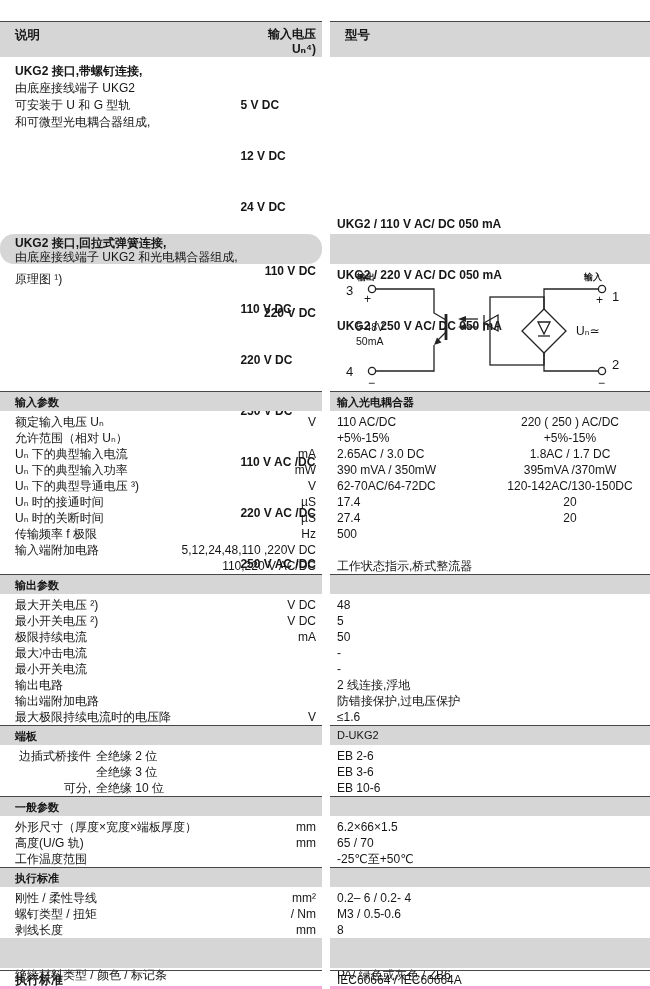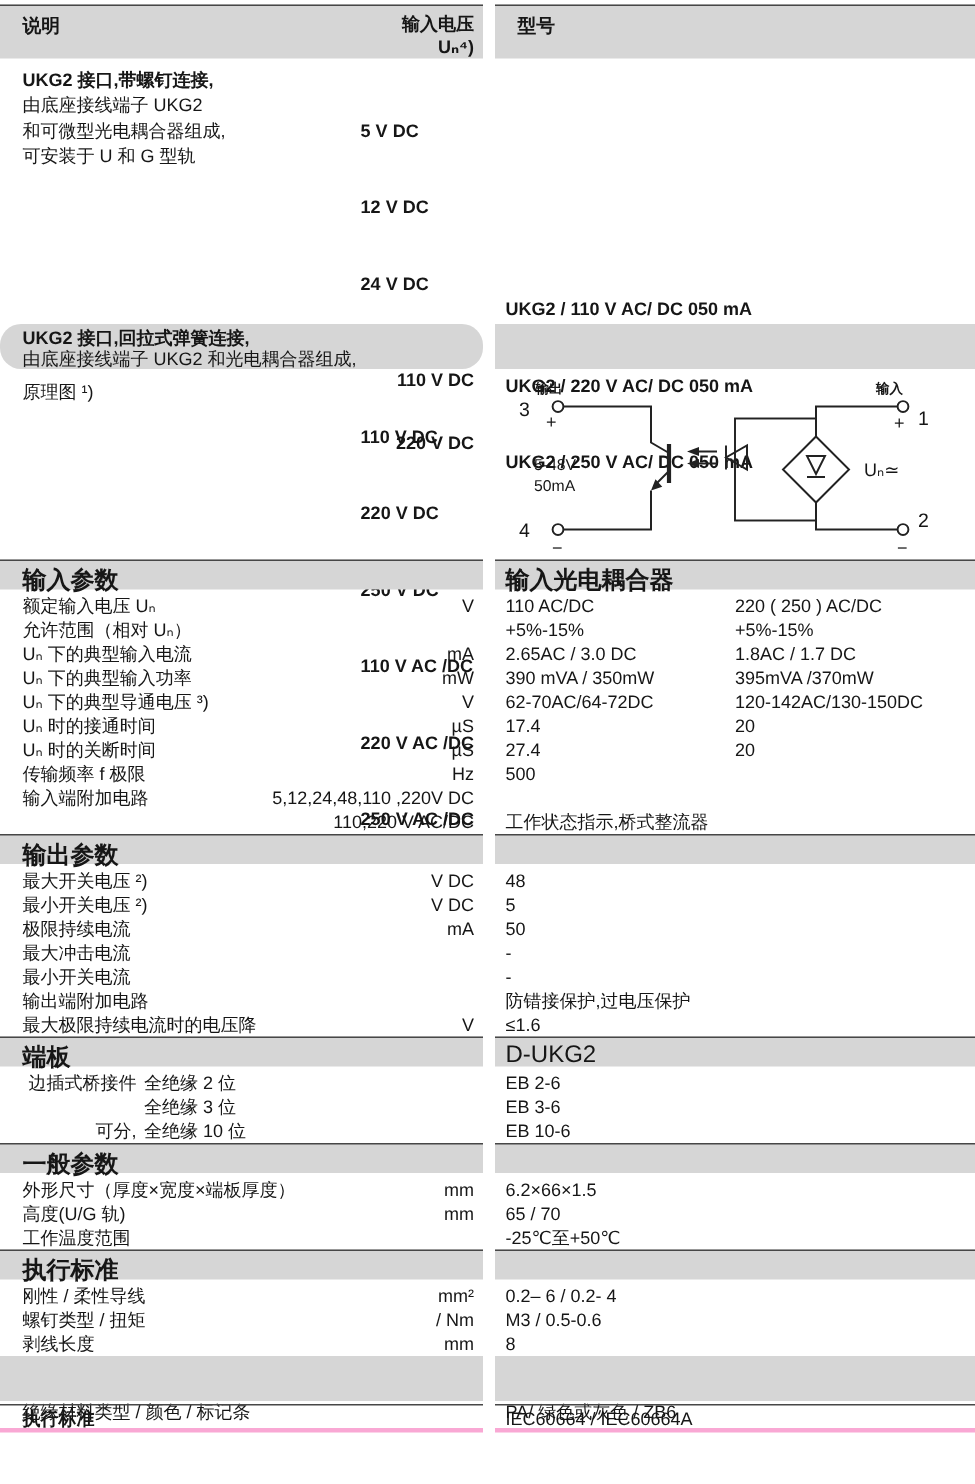--- a/index.html
+++ b/index.html
@@ -1,19 +1,19 @@
 <!DOCTYPE html>
 <html><head>
 <meta charset="utf-8">
 <style>
   html,body{margin:0;padding:0;background:#fff;}
   body{width:650px;height:989px;overflow:hidden;
        font-family:"Liberation Sans","DejaVu Sans",sans-serif;
        font-size:12px;color:#161616;}
-  .page{position:relative;width:650px;height:702px;padding-top:3px;box-sizing:border-box;}
+  .page{position:relative;width:650px;height:702px;padding-top:21px;box-sizing:border-box;}
   .hrow{display:flex;}
   .lcol{width:322px;box-sizing:border-box;flex-shrink:0;}
   .rcol{flex:1;margin-left:8px;box-sizing:border-box;}
   .band{background:#d6d6d6;}
   .rule-top{border-top:1px solid #474747;}
   .b{font-weight:bold;}
 
   
   .hdr-band{height:36px;padding:5px 6px 0 15px;display:flex;justify-content:space-between;}
   .hdr-band .title{font-weight:bold;font-size:12.5px;}
@@ -36,33 +36,33 @@
   .schem-row{margin-top:5px;height:122px;}
   .schem-label{padding:2px 0 0 15px;}
   .diagram svg{display:block;}
   .wire{fill:none;stroke:#222;stroke-width:1.3;}
   .wire-thick{fill:none;stroke:#222;stroke-width:2.8;}
   .term{fill:#fff;stroke:#222;stroke-width:1.3;}
   .fillb{fill:#222;stroke:none;}
   .dtext{fill:#161616;}
 
   
-  .sec-hd{height:20px;padding:3px 6px 0 15px;box-sizing:border-box;font-size:16px;}
+  .sec-hd{height:20px;padding:3px 6px 0 15px;box-sizing:border-box;font-size:11px;}
   .sec-hd.rcol{padding-left:7px;}
   .sec-hrow{margin-bottom:3px;}
   .rh-normal span{font-weight:normal;}
   .prow{height:16px;line-height:16px;}
   .rl{display:flex;padding-left:15px;}
   .lbl{flex:1;white-space:pre;overflow:hidden;}
   .lbl-a{width:76px;text-align:right;white-space:pre;}
   .lbl-b{flex:1;margin-left:5px;white-space:pre;}
   .unit{text-align:right;padding-right:6px;white-space:pre;}
   .rr{display:flex;padding-left:7px;}
   .v1{width:153px;white-space:pre;overflow:visible;}
-  .v2{flex:1;white-space:pre;}
+  .v2{flex:1;white-space:pre;text-align:center;}
 
   
   .ins-col{height:30px;padding:1px 0 0 15px;line-height:14.5px;box-sizing:border-box;font-weight:normal;white-space:pre;}
   .ins-col.rcol{padding-left:7px;font-weight:normal;}
 
   
   .std-row{margin-top:2px;}
   .std-col{height:19px;line-height:16px;padding-top:1px;box-sizing:border-box;
            border-top:1px solid #474747;border-bottom:3px solid #f9a8d4;}
   .std-col.lcol{padding-left:15px;}
@@ -84,22 +84,22 @@
     <div class="rcol band rule-top hdr-band">
       <span class="title">型号</span>
     </div>
   </div>
 
   <div class="hrow desc-sec">
     <div class="lcol desc-left">
       <div class="desc-lines" style="padding-left:15px">
         <div class="b">UKG2 接口,带螺钉连接,</div>
         <div>由底座接线端子 UKG2</div>
+        <div>可安装于 U 和 G 型轨</div>
         <div>和可微型光电耦合器组成,</div>
-        <div>可安装于 U 和 G 型轨</div>
       </div>
       <div class="volt-list">
         <div>5 V DC</div>
         <div>12 V DC</div>
         <div>24 V DC</div>
         <div>48 V DC</div>
         <div>110 V DC</div>
         <div>220 V DC</div>
         <div>250 V DC</div>
         <div>110 V AC /DC</div>
@@ -340,20 +340,30 @@
             <span class="lbl">最小开关电流</span>
             <span class="unit"></span>
           </div>
           <div class="rcol rr">
             <span class="v1">-</span>
             <span class="v2"></span>
           </div>
         </div>
         <div class="hrow prow">
           <div class="lcol rl">
+            <span class="lbl">输出电路</span>
+            <span class="unit"></span>
+          </div>
+          <div class="rcol rr">
+            <span class="v1">2 线连接,浮地</span>
+            <span class="v2"></span>
+          </div>
+        </div>
+        <div class="hrow prow">
+          <div class="lcol rl">
             <span class="lbl">输出端附加电路</span>
             <span class="unit"></span>
           </div>
           <div class="rcol rr">
             <span class="v1">防错接保护,过电压保护</span>
             <span class="v2"></span>
           </div>
         </div>
         <div class="hrow prow">
           <div class="lcol rl">

